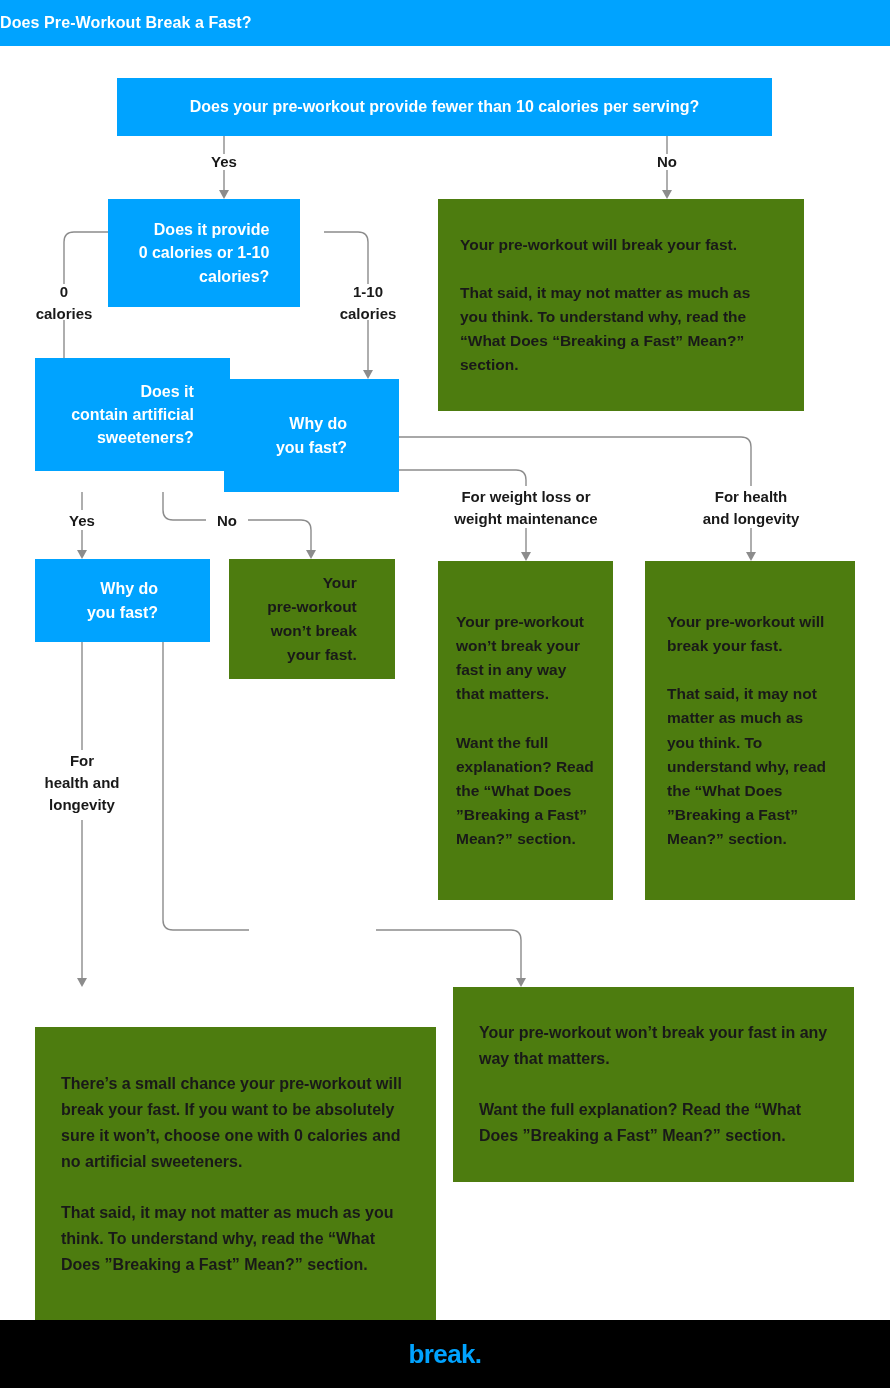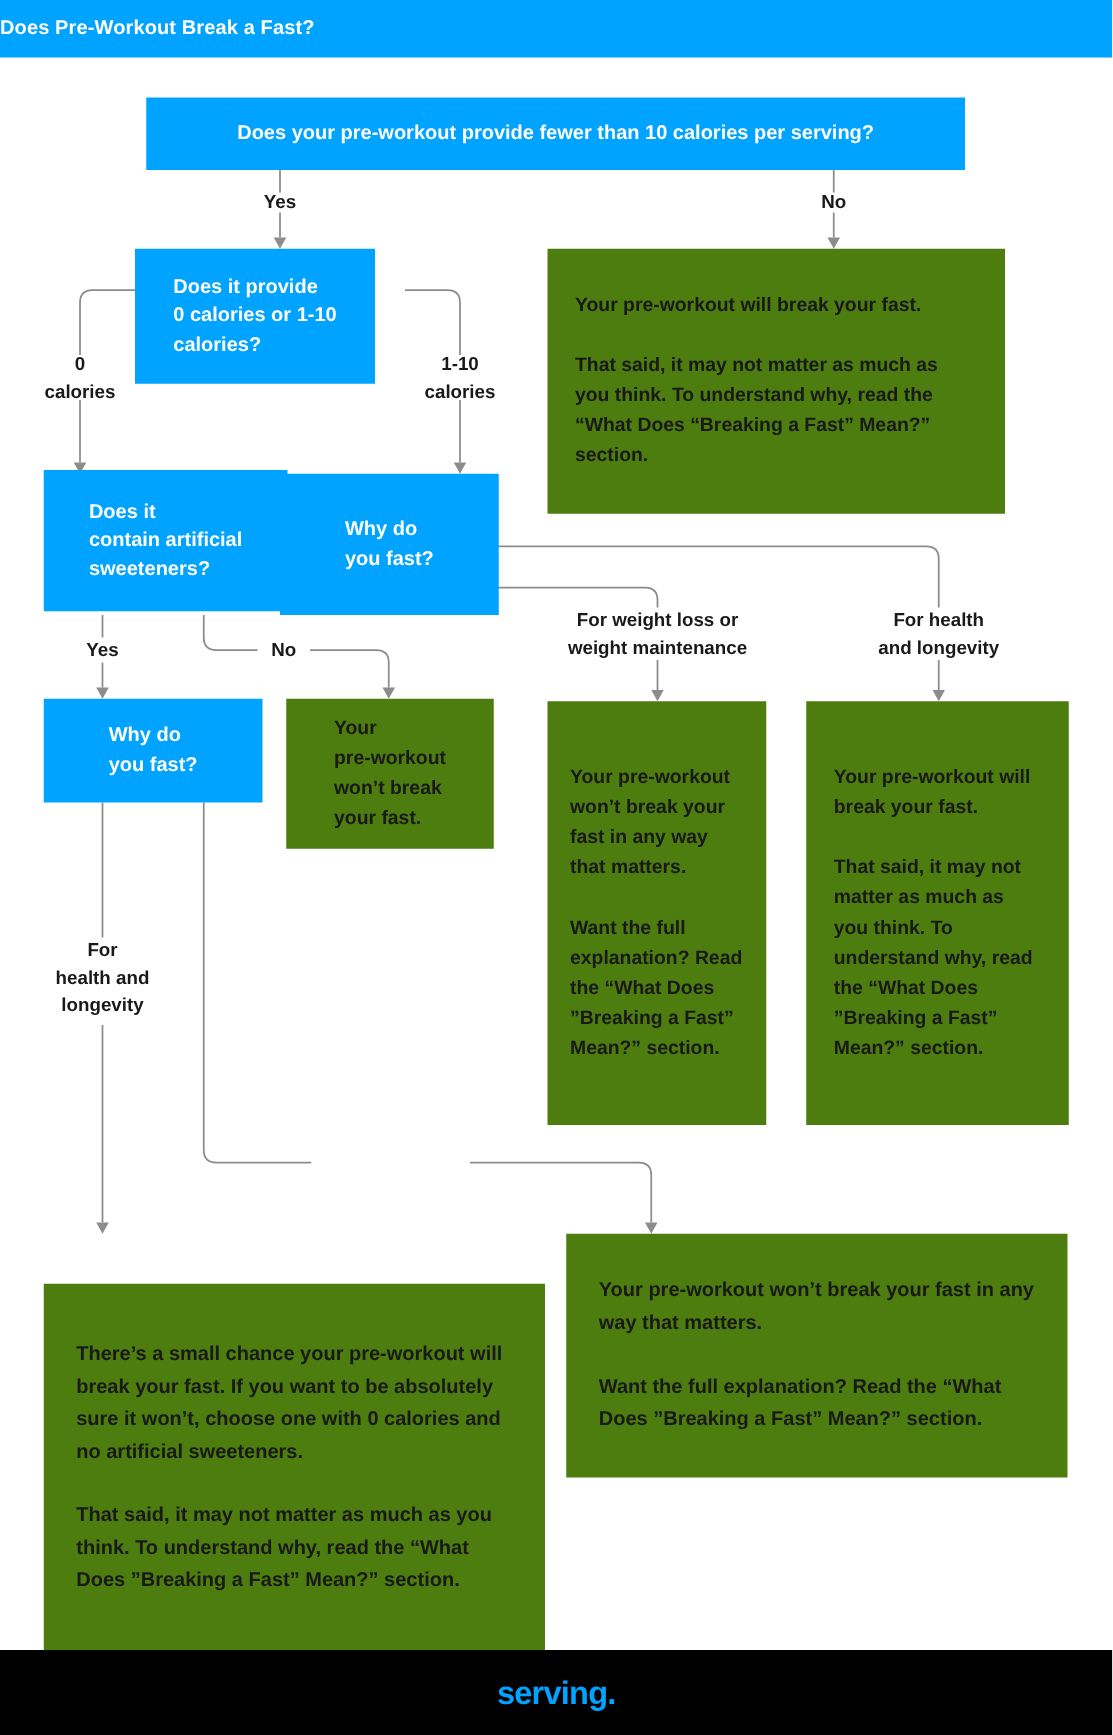--- a/index.html
+++ b/index.html
@@ -57,21 +57,21 @@
     letter-spacing: -0.6px;
   }
 
   
   .node {
     position: absolute;
     box-sizing: border-box;
     display: flex;
     align-items: center;
     justify-content: center;
-    text-align: left;
+    text-align: right;
   }
   .node.blue {
     background: #00A3FF;
     color: #ffffff;
     font-weight: bold;
   }
   .node.gray {
     background: #4d7c0f;
     color: #191919;
     font-weight: bold;
@@ -164,21 +164,21 @@
 0 calories or 1-10
 calories?</span>
   </div>
 
   <div class="node gray left-al" style="left:438px; top:199px; width:366px; height:212px; font-size:15.5px; line-height:1.55; padding:22px 22px;">
     <span class="txt">Your pre-workout will break your fast.
 
 That said, it may not matter as much as you think. To understand why, read the “What Does “Breaking a Fast” Mean?” section.</span>
   </div>
 
-  <div class="node blue" style="left:35px; top:376px; width:195px; height:113px; font-size:16px; line-height:1.45; padding:0 6px;">
+  <div class="node blue" style="left:35px; top:358px; width:195px; height:113px; font-size:16px; line-height:1.45; padding:0 6px;">
     <span class="txt">Does it
 contain artificial
 sweeteners?</span>
   </div>
 
   <div class="node blue" style="left:224px; top:379px; width:175px; height:113px; font-size:16px; line-height:1.45; padding:0 6px;">
     <span class="txt">Why do
 you fast?</span>
   </div>
 
@@ -237,15 +237,15 @@
 
   <div class="elabel" style="left:28px; top:750px; width:108px;">For
 health and
 longevity</div>
 
   <div class="elabel" style="left:679px; top:486px; width:144px;">For health
 and longevity</div>
 
 
   <div class="footer-bar"></div>
-  <div class="footer-logo">serving.</div>
+  <div class="footer-logo">break.</div>
 
 </div>
 
 </body></html>

